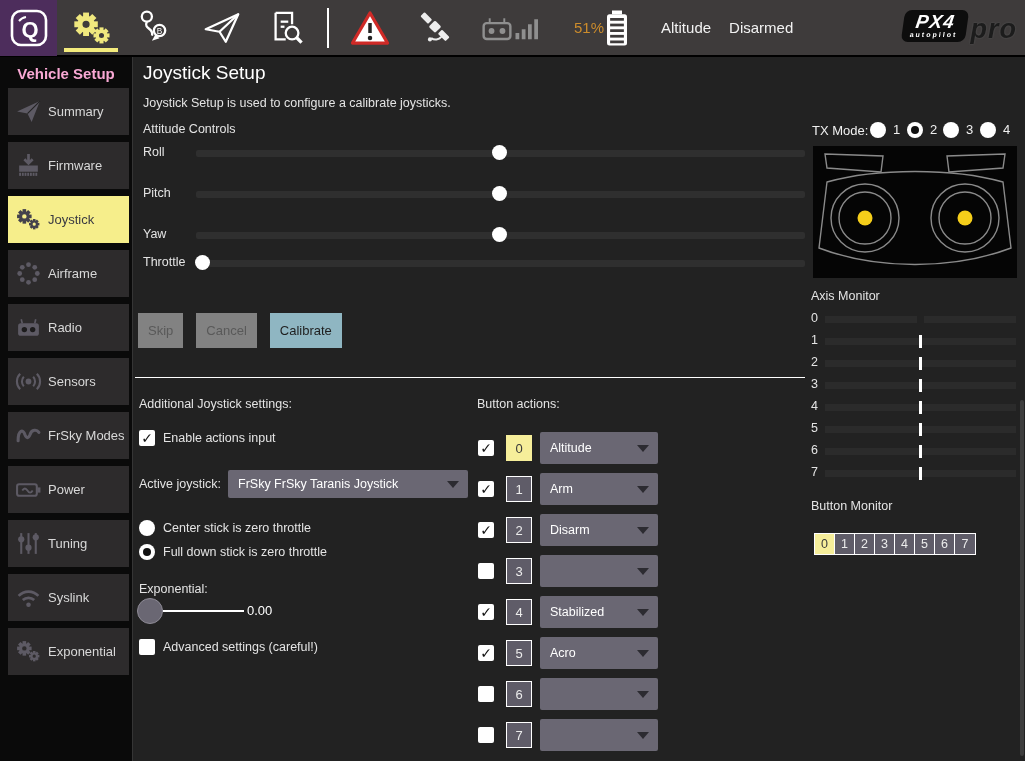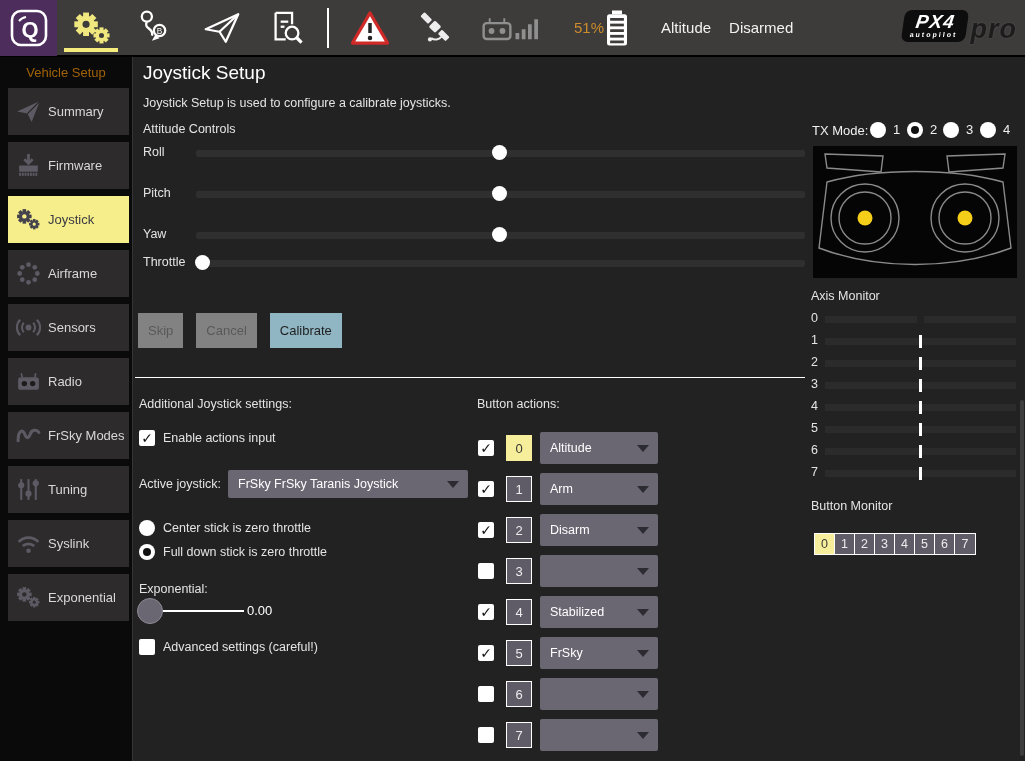--- a/index.html
+++ b/index.html
@@ -16,21 +16,21 @@
   .tb-text { font-size:15px; color:#f2f2f2; margin-left:18px; cursor:pointer; }
   #battery-pct { font-size:15px; color:#cc8c2c; margin-left:6px; }
   #px4-logo { position:absolute; right:8px; top:10px; display:flex; align-items:flex-end; }
   #px4-box { background:#0d0d0d; border-radius:7px; padding:2px 8px 3px 8px; text-align:center; transform:skewX(-8deg); }
   #px4-box .px4 { display:block; font-size:19px; font-weight:bold; font-style:italic; color:#fff; letter-spacing:1px; line-height:19px; }
   #px4-box .sub { display:block; font-size:7px; font-weight:bold; color:#fff; letter-spacing:2px; line-height:8px; }
   #px4-pro { font-size:27px; font-weight:bold; font-style:italic; color:#1c1c1c; line-height:26px; margin-left:4px; text-shadow:0 0 2px #5a5a5a; letter-spacing:1px; }
 
   
   #sidebar { position:absolute; left:0; top:57px; width:133px; height:704px; background:#0a0a0a; border-right:1px solid #353535; }
-  #sb-title { text-align:center; font-size:13px; color:#a16207; padding-top:8px; height:31px; }
+  #sb-title { text-align:center; font-size:15px; color:#f9a8d4; padding-top:8px; height:31px;font-weight:bold; }
   .sb-item { position:relative; width:121px; height:47px; margin:0 0 7px 8px; background:#2d2b2c; display:flex; align-items:center; cursor:pointer; }
   .sb-item.active { background:#f6ee8b; }
   .sb-icon { width:30px; height:28px; margin-left:5px; display:flex; align-items:center; justify-content:center; flex:0 0 auto; }
   .sb-label { font-size:13px; color:#d8d8d8; margin-left:5px; white-space:nowrap; }
   .sb-item.active .sb-label { color:#3a3a42; }
 
   
   #content { position:absolute; left:133px; top:57px; width:680px; height:704px; }
   #c-title { position:absolute; left:10px; top:5px; font-size:19px; color:#fff; }
   #c-sub { position:absolute; left:10px; top:39px; font-size:12.5px; color:#e4e4e4; }
@@ -278,50 +278,60 @@
               <circle cx="7.0" cy="7.0" r="2.3" fill="#5d5a64"></circle>
               <circle cx="13.0" cy="4.5" r="2.3" fill="#5d5a64"></circle>
               <circle cx="19.0" cy="7.0" r="2.3" fill="#5d5a64"></circle>
             </svg>
           </span>
           <span class="sb-label">Airframe</span>
         </div>
         <div class="sb-item">
           <span class="sb-icon">
             <svg width="27" height="27" viewBox="0 0 26 26">
+              <rect x="3" y="9" width="20" height="12" rx="2.5" fill="#5d5a64"></rect>
+              <circle cx="9" cy="15" r="2.6" fill="#1d1c1d"></circle>
+              <circle cx="17" cy="15" r="2.6" fill="#1d1c1d"></circle>
+              <line x1="7" y1="9" x2="6" y2="5" stroke="#5d5a64" stroke-width="1.6"></line>
+              <line x1="19" y1="9" x2="20" y2="5" stroke="#5d5a64" stroke-width="1.6"></line>
+            </svg>
+          </span>
+          <span class="sb-label">Radio</span>
+        </div>
+        <div class="sb-item">
+          <span class="sb-icon">
+            <svg width="27" height="27" viewBox="0 0 26 26">
               <circle cx="13" cy="13" r="2.8" fill="#5d5a64"></circle>
               <g fill="none" stroke="#5d5a64" stroke-width="2">
                 <path d="M8.5 8.5 a6.5 6.5 0 0 0 0 9"></path>
                 <path d="M17.5 8.5 a6.5 6.5 0 0 1 0 9"></path>
                 <path d="M5 5.5 a10.5 10.5 0 0 0 0 15"></path>
                 <path d="M21 5.5 a10.5 10.5 0 0 1 0 15"></path>
               </g>
             </svg>
           </span>
           <span class="sb-label">Sensors</span>
         </div>
         <div class="sb-item">
           <span class="sb-icon">
             <svg width="27" height="27" viewBox="0 0 26 26">
-              <rect x="3" y="9" width="20" height="12" rx="2.5" fill="#5d5a64"></rect>
-              <circle cx="9" cy="15" r="2.6" fill="#1d1c1d"></circle>
-              <circle cx="17" cy="15" r="2.6" fill="#1d1c1d"></circle>
-              <line x1="7" y1="9" x2="6" y2="5" stroke="#5d5a64" stroke-width="1.6"></line>
-              <line x1="19" y1="9" x2="20" y2="5" stroke="#5d5a64" stroke-width="1.6"></line>
-            </svg>
-          </span>
-          <span class="sb-label">Radio</span>
-        </div>
-        <div class="sb-item">
-          <span class="sb-icon">
-            <svg width="27" height="27" viewBox="0 0 26 26">
               <path d="M3 18 C3 7 8 7 9.5 12 C11 16 13 16 14.5 12 C16 7 21 7 23 10" fill="none" stroke="#5d5a64" stroke-width="3" stroke-linecap="round"></path>
             </svg>
           </span>
           <span class="sb-label">FrSky Modes</span>
+        </div>
+        <div class="sb-item">
+          <span class="sb-icon">
+            <svg width="27" height="27" viewBox="0 0 26 26">
+              <rect x="2" y="8" width="19" height="11" rx="2" fill="none" stroke="#5d5a64" stroke-width="2"></rect>
+              <rect x="21.5" y="11" width="3" height="5" fill="#5d5a64"></rect>
+              <path d="M7 14 q2.5 -4 5 0 q2.5 4 5 0" fill="none" stroke="#5d5a64" stroke-width="1.8"></path>
+            </svg>
+          </span>
+          <span class="sb-label">Power</span>
         </div>
         <div class="sb-item">
           <span class="sb-icon">
             <svg width="27" height="27" viewBox="0 0 26 26">
               <g stroke="#5d5a64" stroke-width="2">
                 <line x1="6" y1="3" x2="6" y2="23"></line>
                 <line x1="13" y1="3" x2="13" y2="23"></line>
                 <line x1="20" y1="3" x2="20" y2="23"></line>
               </g>
               <g fill="#5d5a64">
@@ -454,21 +464,21 @@
         </div>
         <div class="cb checked" style="left: 345px; top: 547px;"></div>
         <div class="ba-badge" style="left: 373px; top: 542px;">4</div>
         <div class="dropdown" style="left: 407px; top: 539px; width: 118px; height: 32px;">
           <span class="dd-val">Stabilized</span>
           <span class="caret"></span>
         </div>
         <div class="cb checked" style="left: 345px; top: 588px;"></div>
         <div class="ba-badge" style="left: 373px; top: 583px;">5</div>
         <div class="dropdown" style="left: 407px; top: 580px; width: 118px; height: 32px;">
-          <span class="dd-val">FrSky</span>
+          <span class="dd-val">Acro</span>
           <span class="caret"></span>
         </div>
         <div class="cb" style="left: 345px; top: 629px;"></div>
         <div class="ba-badge" style="left: 373px; top: 624px;">6</div>
         <div class="dropdown" style="left: 407px; top: 621px; width: 118px; height: 32px;">
           <span class="dd-val"></span>
           <span class="caret"></span>
         </div>
         <div class="cb" style="left: 345px; top: 670px;"></div>
         <div class="ba-badge" style="left: 373px; top: 665px;">7</div>

